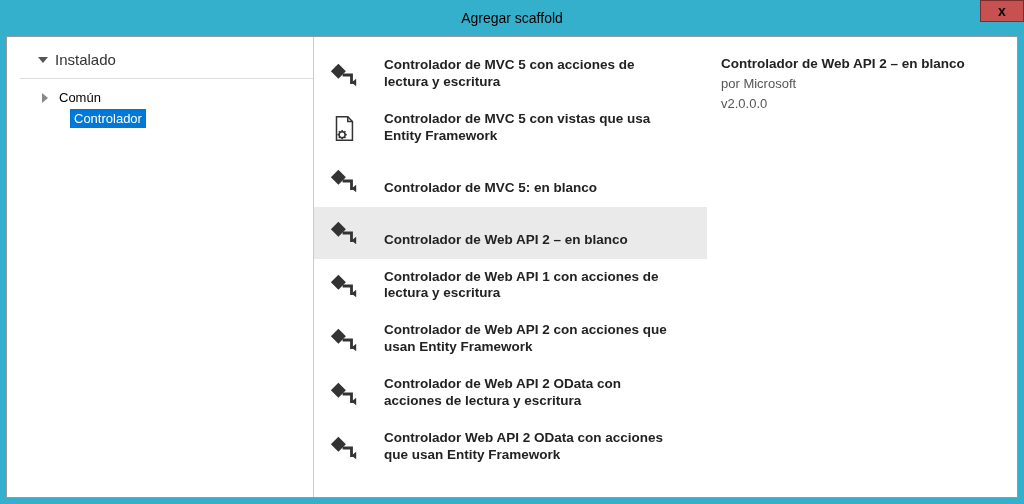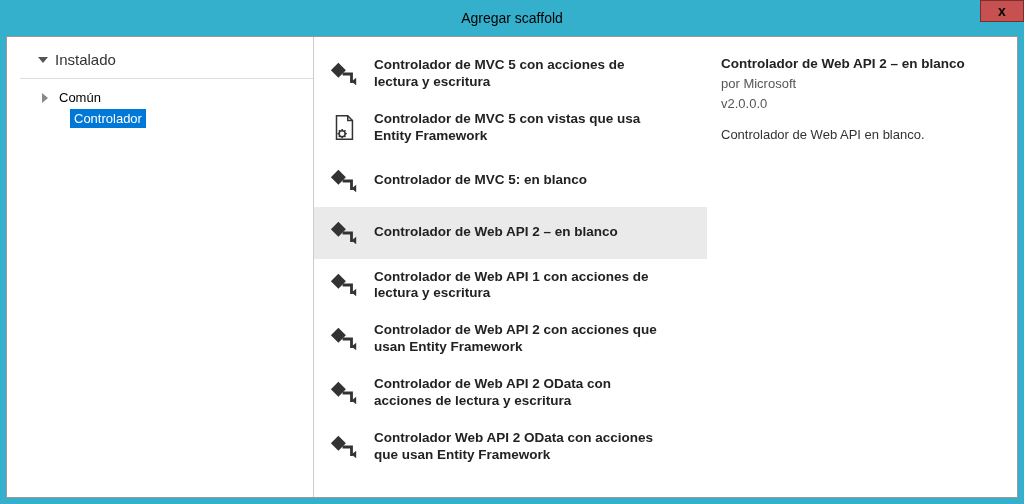--- a/index.html
+++ b/index.html
@@ -102,22 +102,22 @@
     border-bottom: 5px solid transparent;
     border-left: 6px solid #888;
   }
   .middle {
     flex: 1;
     padding: 10px 0;
     overflow-y: auto;
   }
   .scaffold-item {
     display: flex;
-    align-items: center;
-    gap: 14px;
+    align-items: flex-end;
+    gap: 24px;
     padding: 10px 14px;
     cursor: pointer;
   }
   .scaffold-item.selected {
     background: #eaeaea;
   }
   .scaffold-label {
     font-weight: bold;
     color: #222;
     font-size: 13.5px;
@@ -281,17 +281,16 @@
             </svg>
           </div>
           <div class="scaffold-label">Controlador Web API 2 OData con acciones que usan Entity Framework</div>
         </div>
       </div>
 
     <div class="detail">
       <div class="title">Controlador de Web API 2 – en blanco</div>
       <div class="by">por Microsoft</div>
       <div class="ver">v2.0.0.0</div>
-      <div class="desc">Controlador de Web API en blanco.</div>
     </div>
 
   </div>
 </div>
 
 </body></html>

